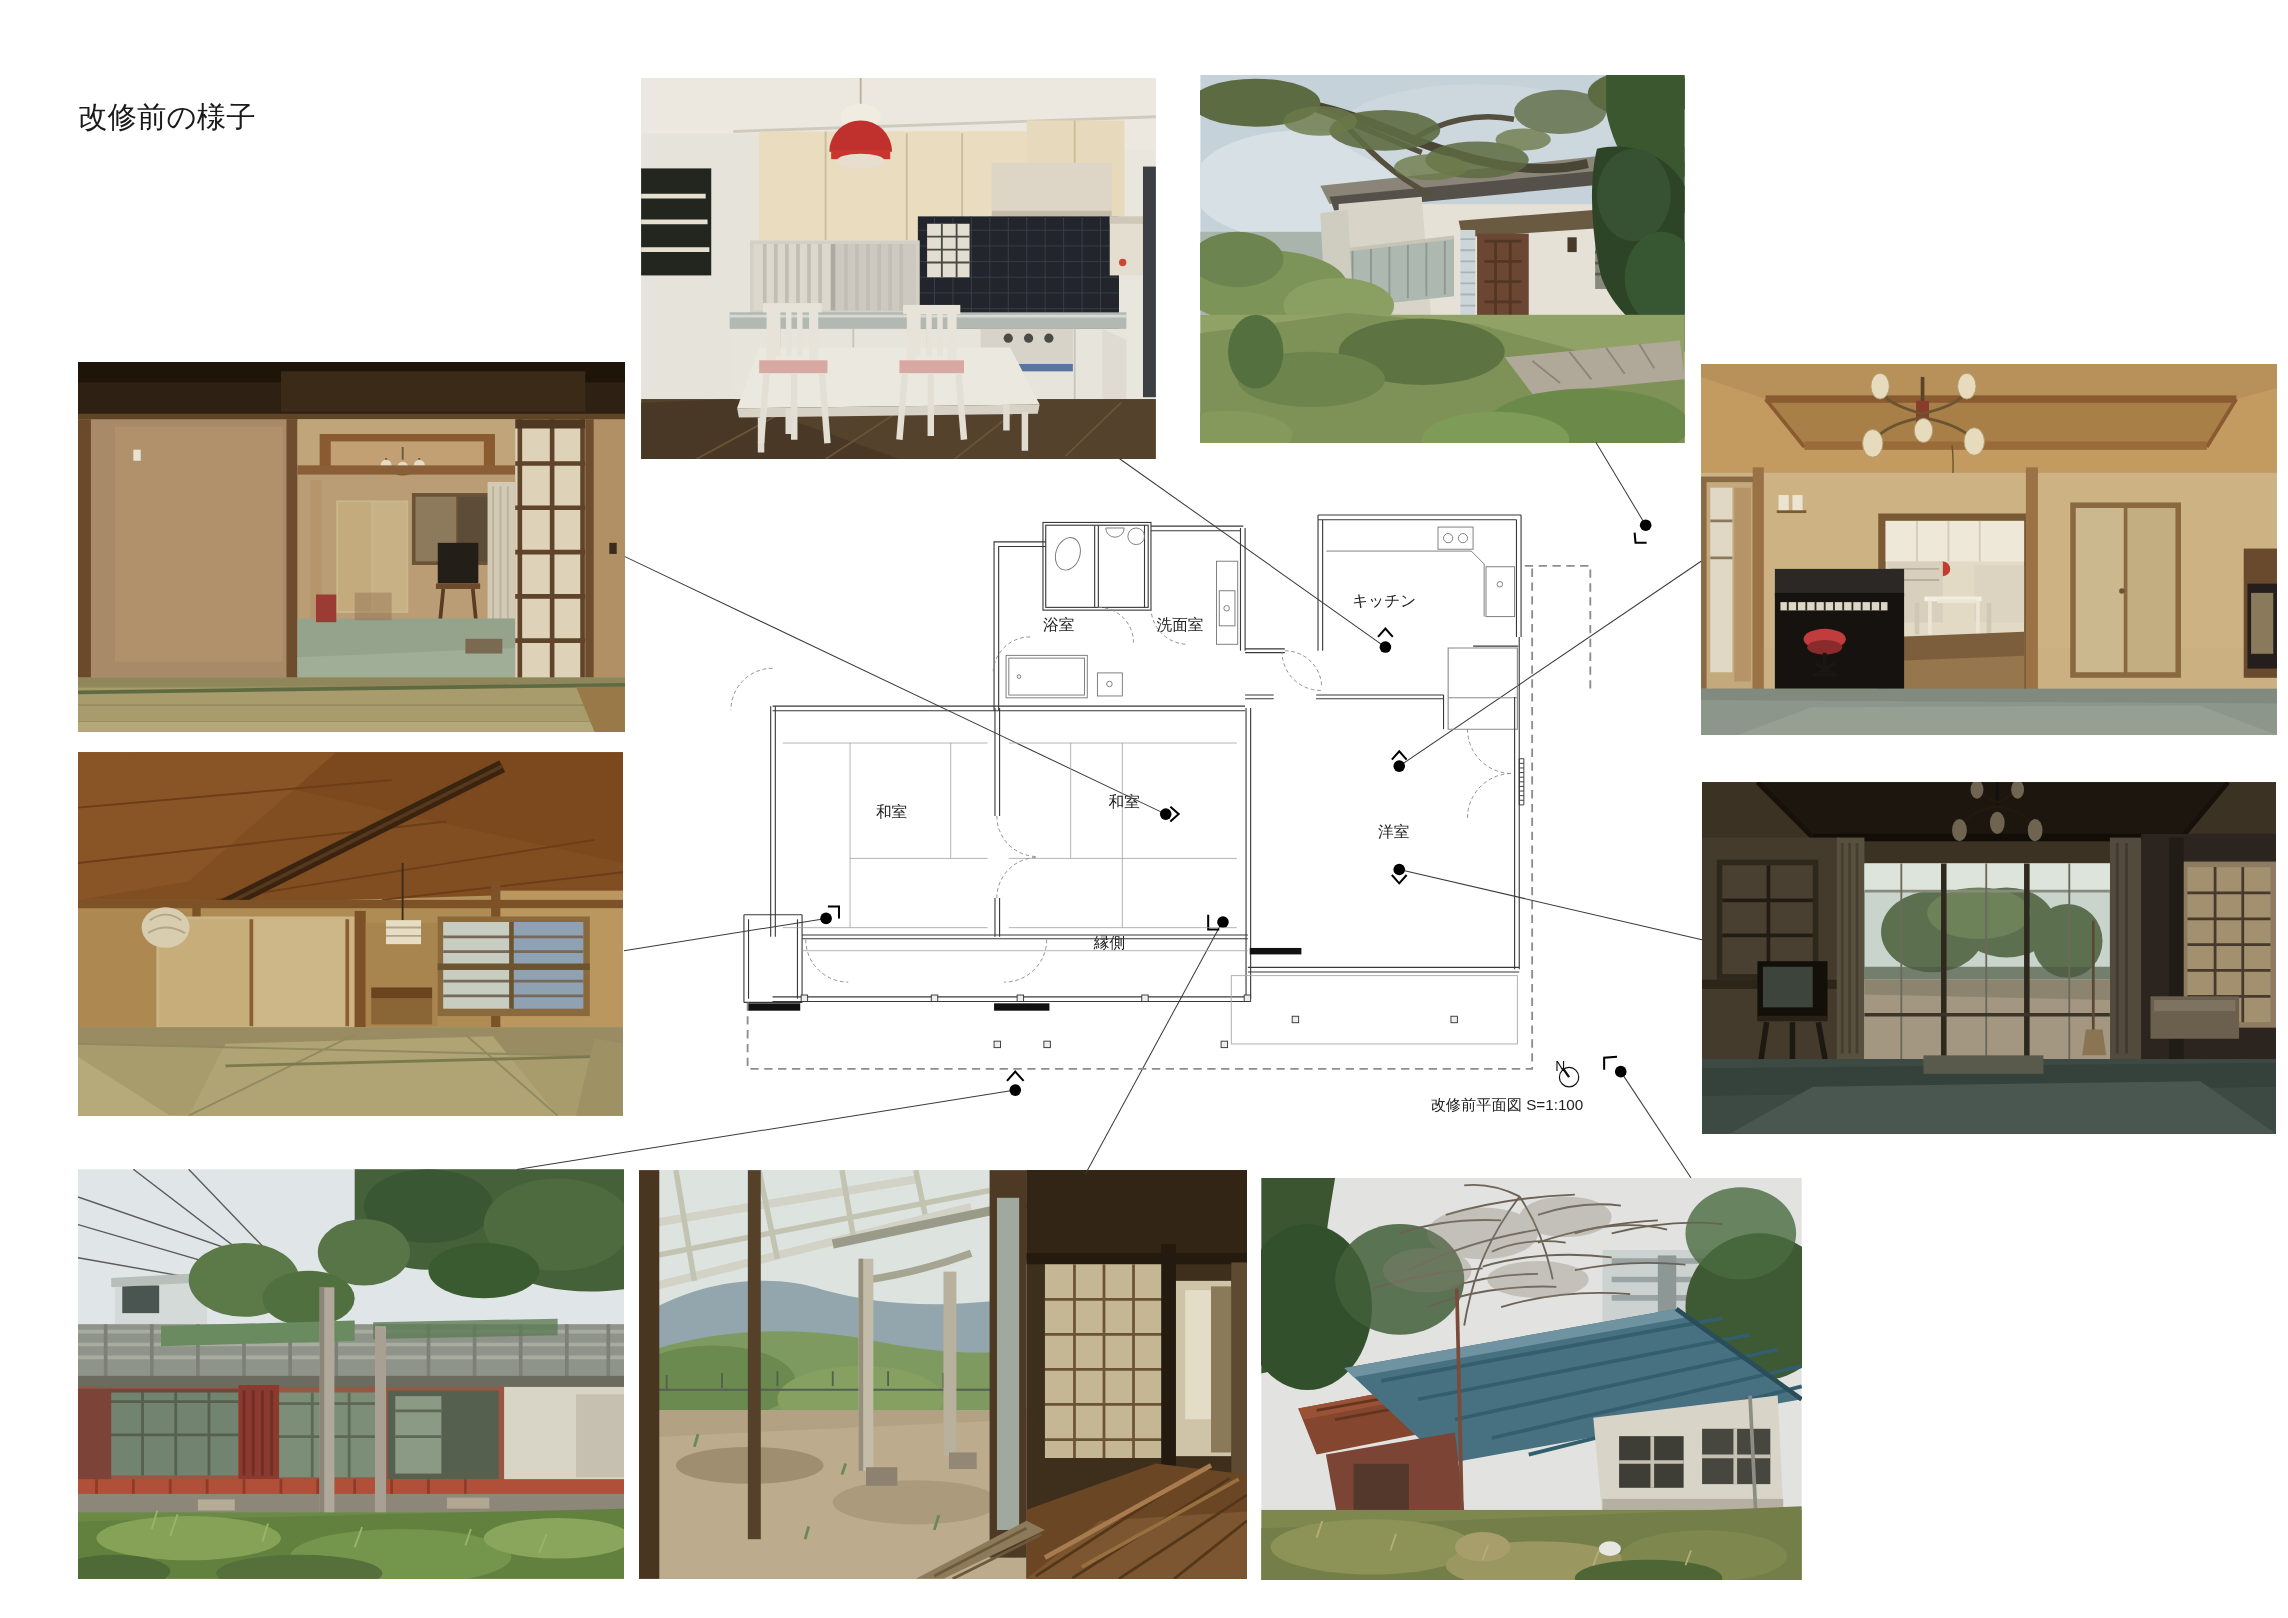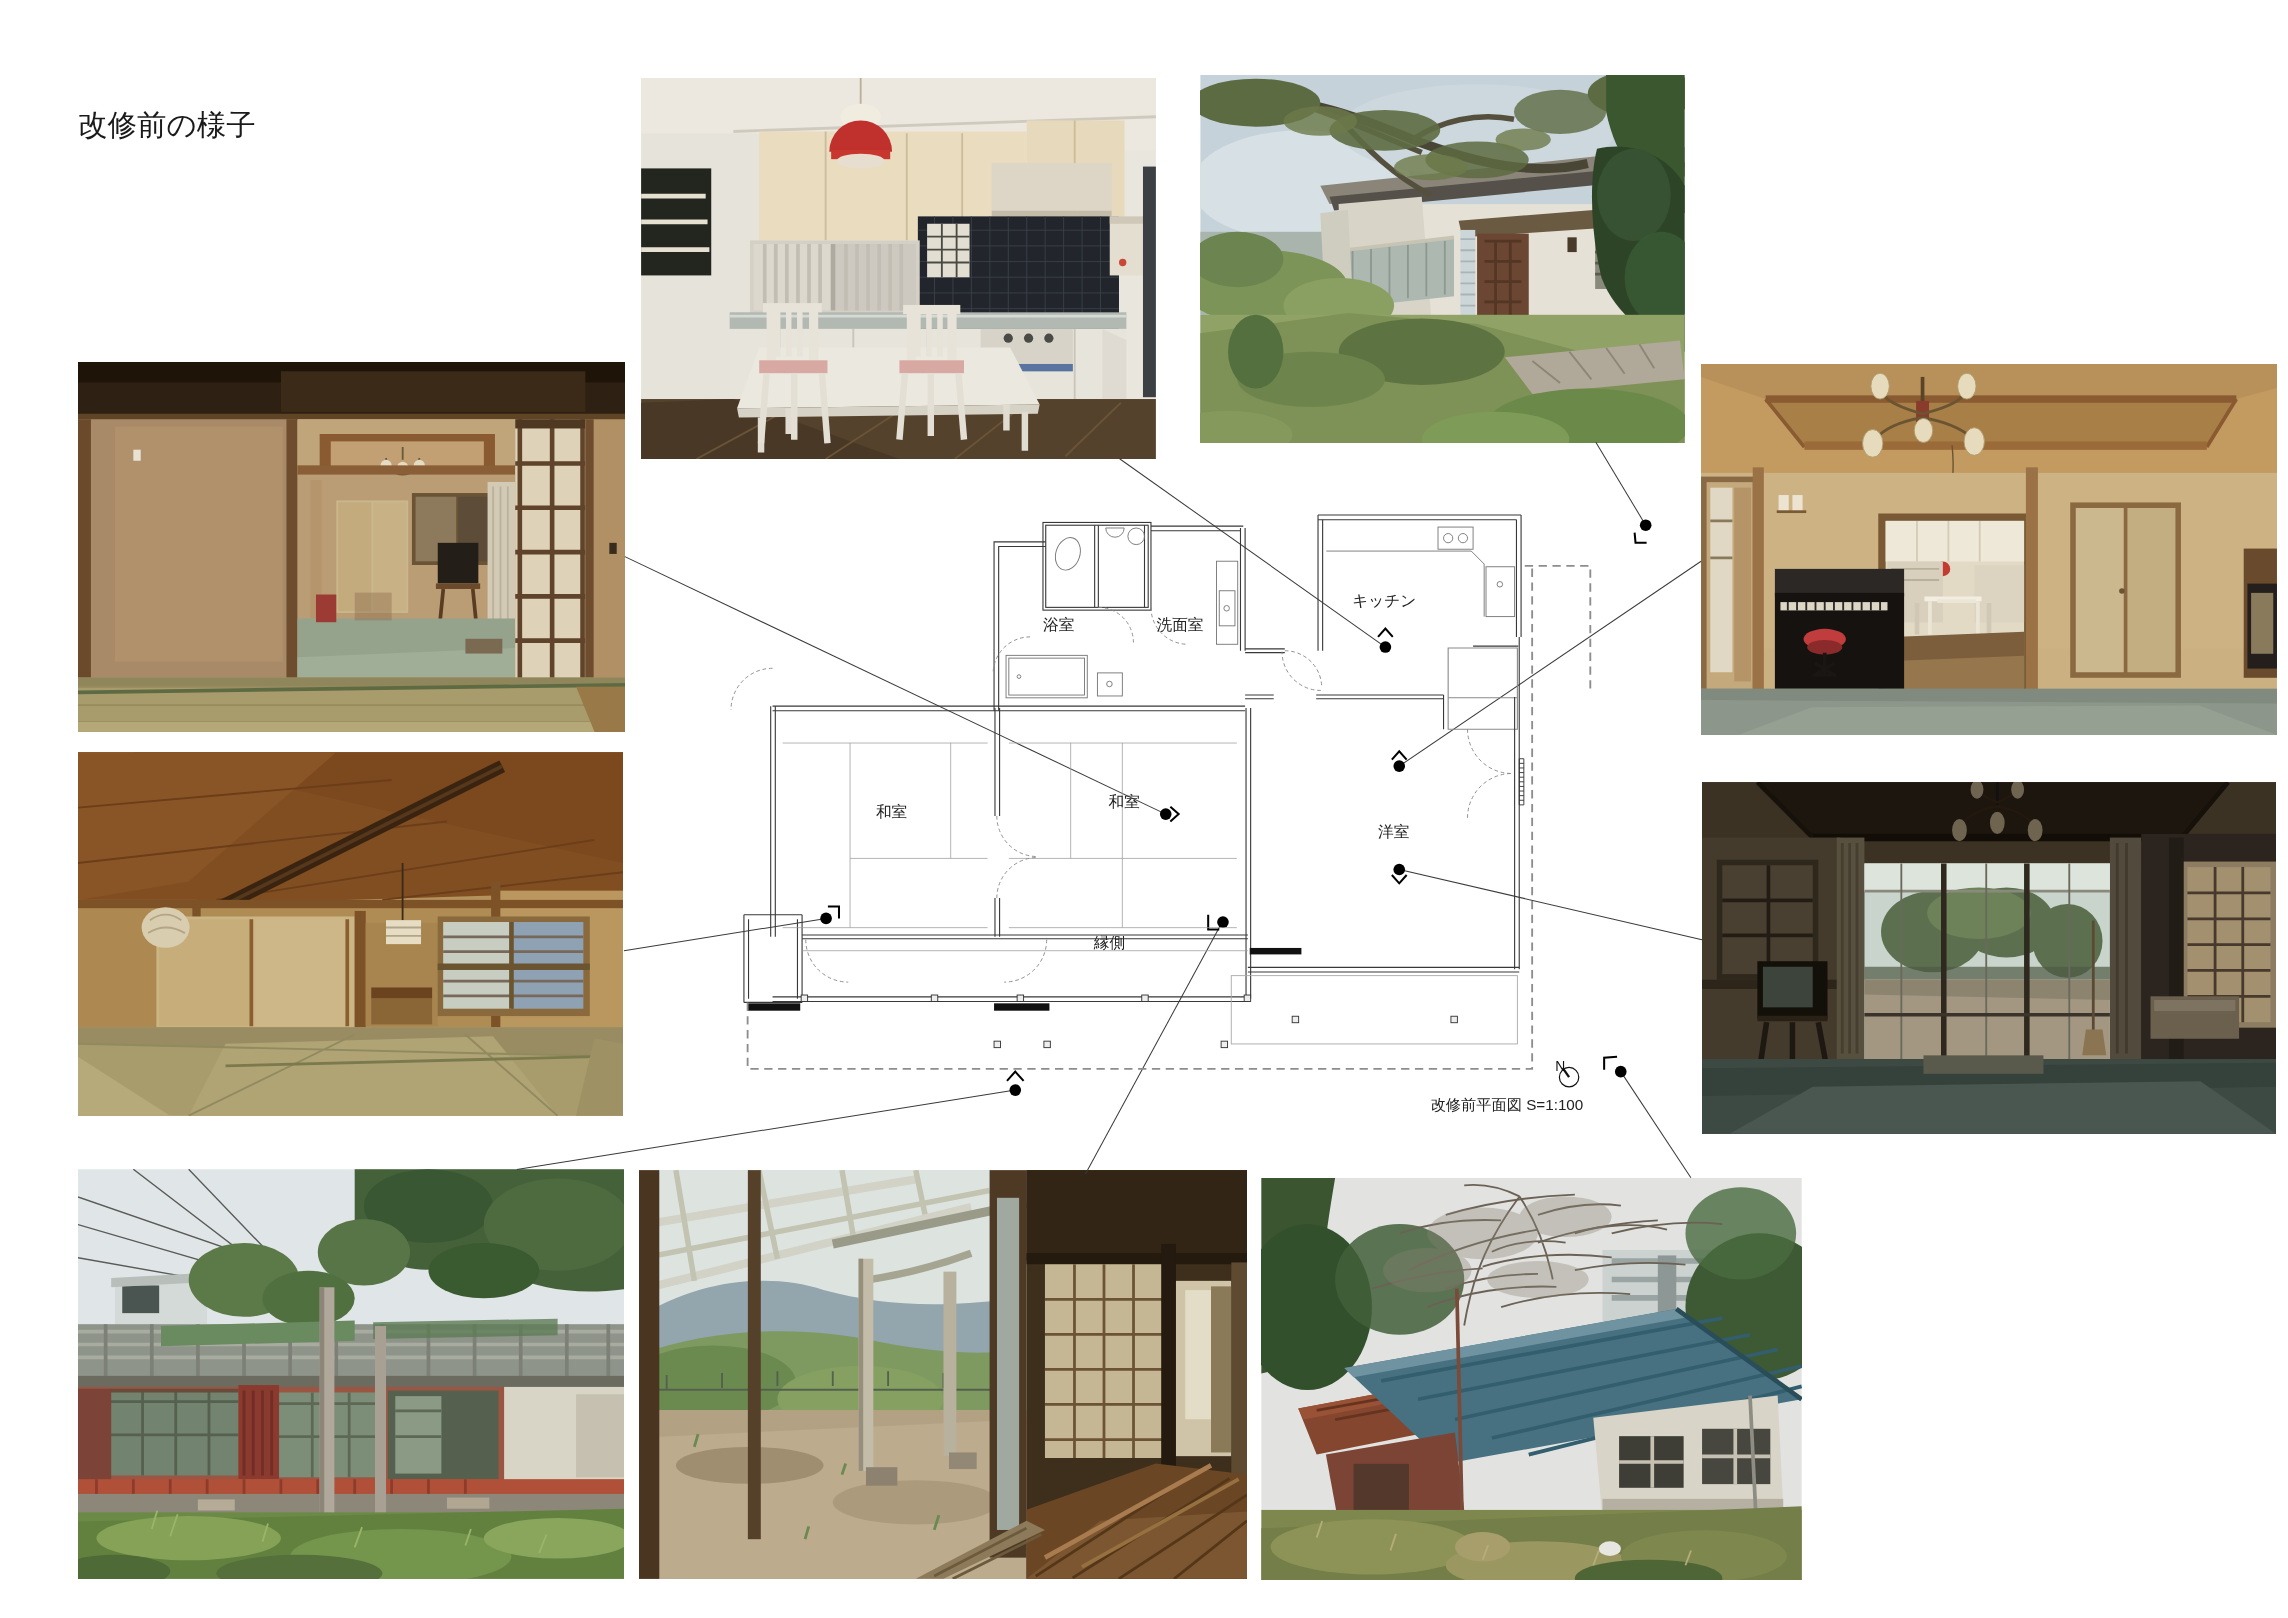--- a/index.html
+++ b/index.html
@@ -1,20 +1,20 @@
 <!DOCTYPE html>
 <html style="font-size:14.8px"><head>
 <meta charset="utf-8">
 <style>
 html,body{margin:0;padding:0;background:#fff;}
 #page{position:relative;width:2289px;height:1619px;background:#fff;overflow:hidden;
   font-family:"Liberation Sans",sans-serif;}
 .ph{position:absolute;overflow:hidden;}
 .ph svg{display:block;}
-#title{position:absolute;left:78px;top:106px;font-size:29.5px;color:#1a1a1a;letter-spacing:0;}
+#title{position:absolute;left:78px;top:98px;font-size:29.5px;color:#1a1a1a;letter-spacing:0;}
 #plan{position:absolute;left:0;top:0;}
 </style>
 </head>
 <body>
 <div id="page">
 <div id="title">改修前の様子</div>
 
 <div class="ph" style="left:78px;top:362px;width:547px;height:370px;">
 <svg width="547" height="370" viewBox="0 0 593 401">
 <rect width="593" height="401" fill="#ae9168"></rect>

